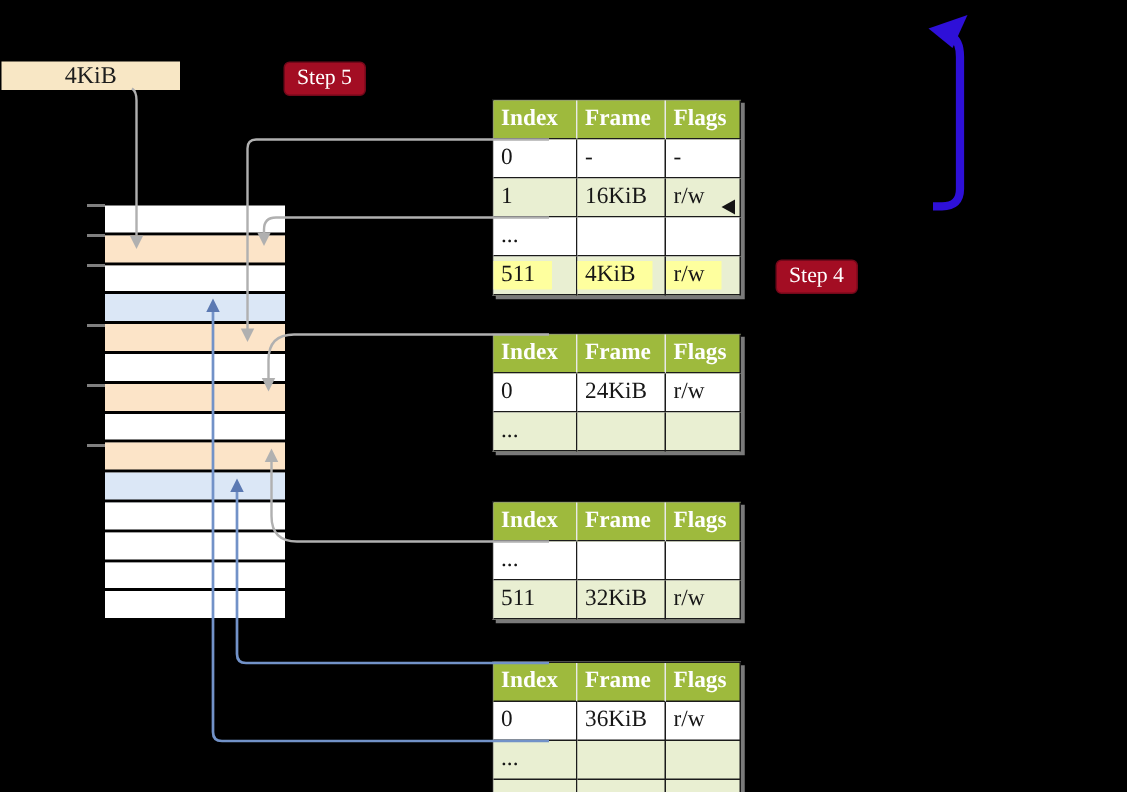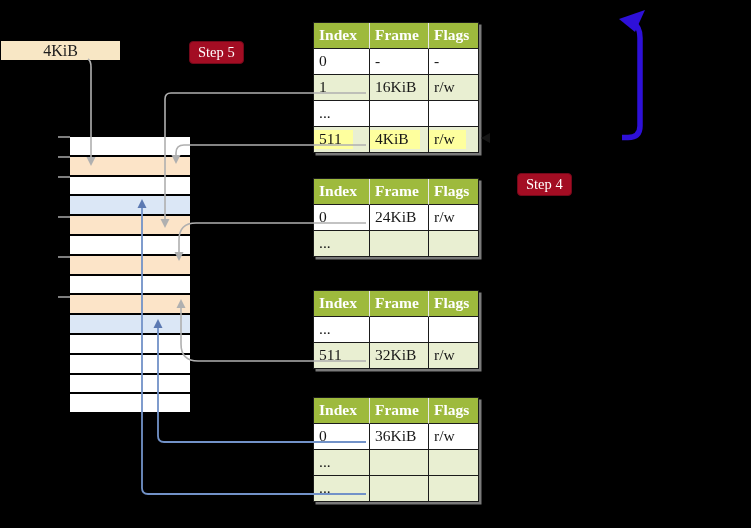--- a/index.html
+++ b/index.html
@@ -37,24 +37,24 @@
 
   
   #memory-column{position:absolute;left:70px;top:137px;width:120px;z-index:1;}
   .mrow{height:19.8px;border-bottom:2px solid #000;}
   .m-plain{background:#ffffff;}
   .m-orange{background:var(--memory-orange);}
   .m-blue{background:var(--memory-blue);}
   .tick{position:absolute;left:58px;width:12px;height:2px;background:#7f7f7f;z-index:1;}
 
   
-  table.pt{position:absolute;left:313px;border-collapse:separate;border-spacing:0;
+  table.pt{position:absolute;left:328px;border-collapse:separate;border-spacing:0;
     table-layout:fixed;width:165px;background:#ffffff;
     border-left:1.2px solid #1b1b1b;border-top:1.2px solid #1b1b1b;
-    box-shadow:2.5px 2.5px 0 0 #7a7a7a;z-index:2;}
+    box-shadow:2.5px 2.5px 0 0 #7a7a7a;z-index:2;margin-top:44px;}
   .pt th{background:var(--table-header-green);color:#ffffff;font-weight:bold;font-size:15.5px;
     text-align:left;height:26px;padding:0 0 1px 5px;
     border-right:1.5px solid #e8e8e8;border-bottom:1.2px solid #1b1b1b;}
   .pt th:last-child{border-right:1.2px solid #1b1b1b;}
   .pt td{height:26px;font-size:15.5px;color:#161616;padding:0 0 1px 5px;position:relative;
     border-right:1.2px solid #1b1b1b;border-bottom:1.2px solid #1b1b1b;background:#ffffff;}
   .pt tr.alt td{background:var(--table-alt-row-green);}
   .c-index{width:56px;} .c-frame{width:59px;} .c-flags{width:50px;}
   .hl{background:var(--highlight-yellow);display:inline-block;padding:0 11px 1px 5px;margin-left:-5px;}
   #t1{top:22px;} #t2{top:178px;} #t3{top:290px;} #t4{top:397px;}

